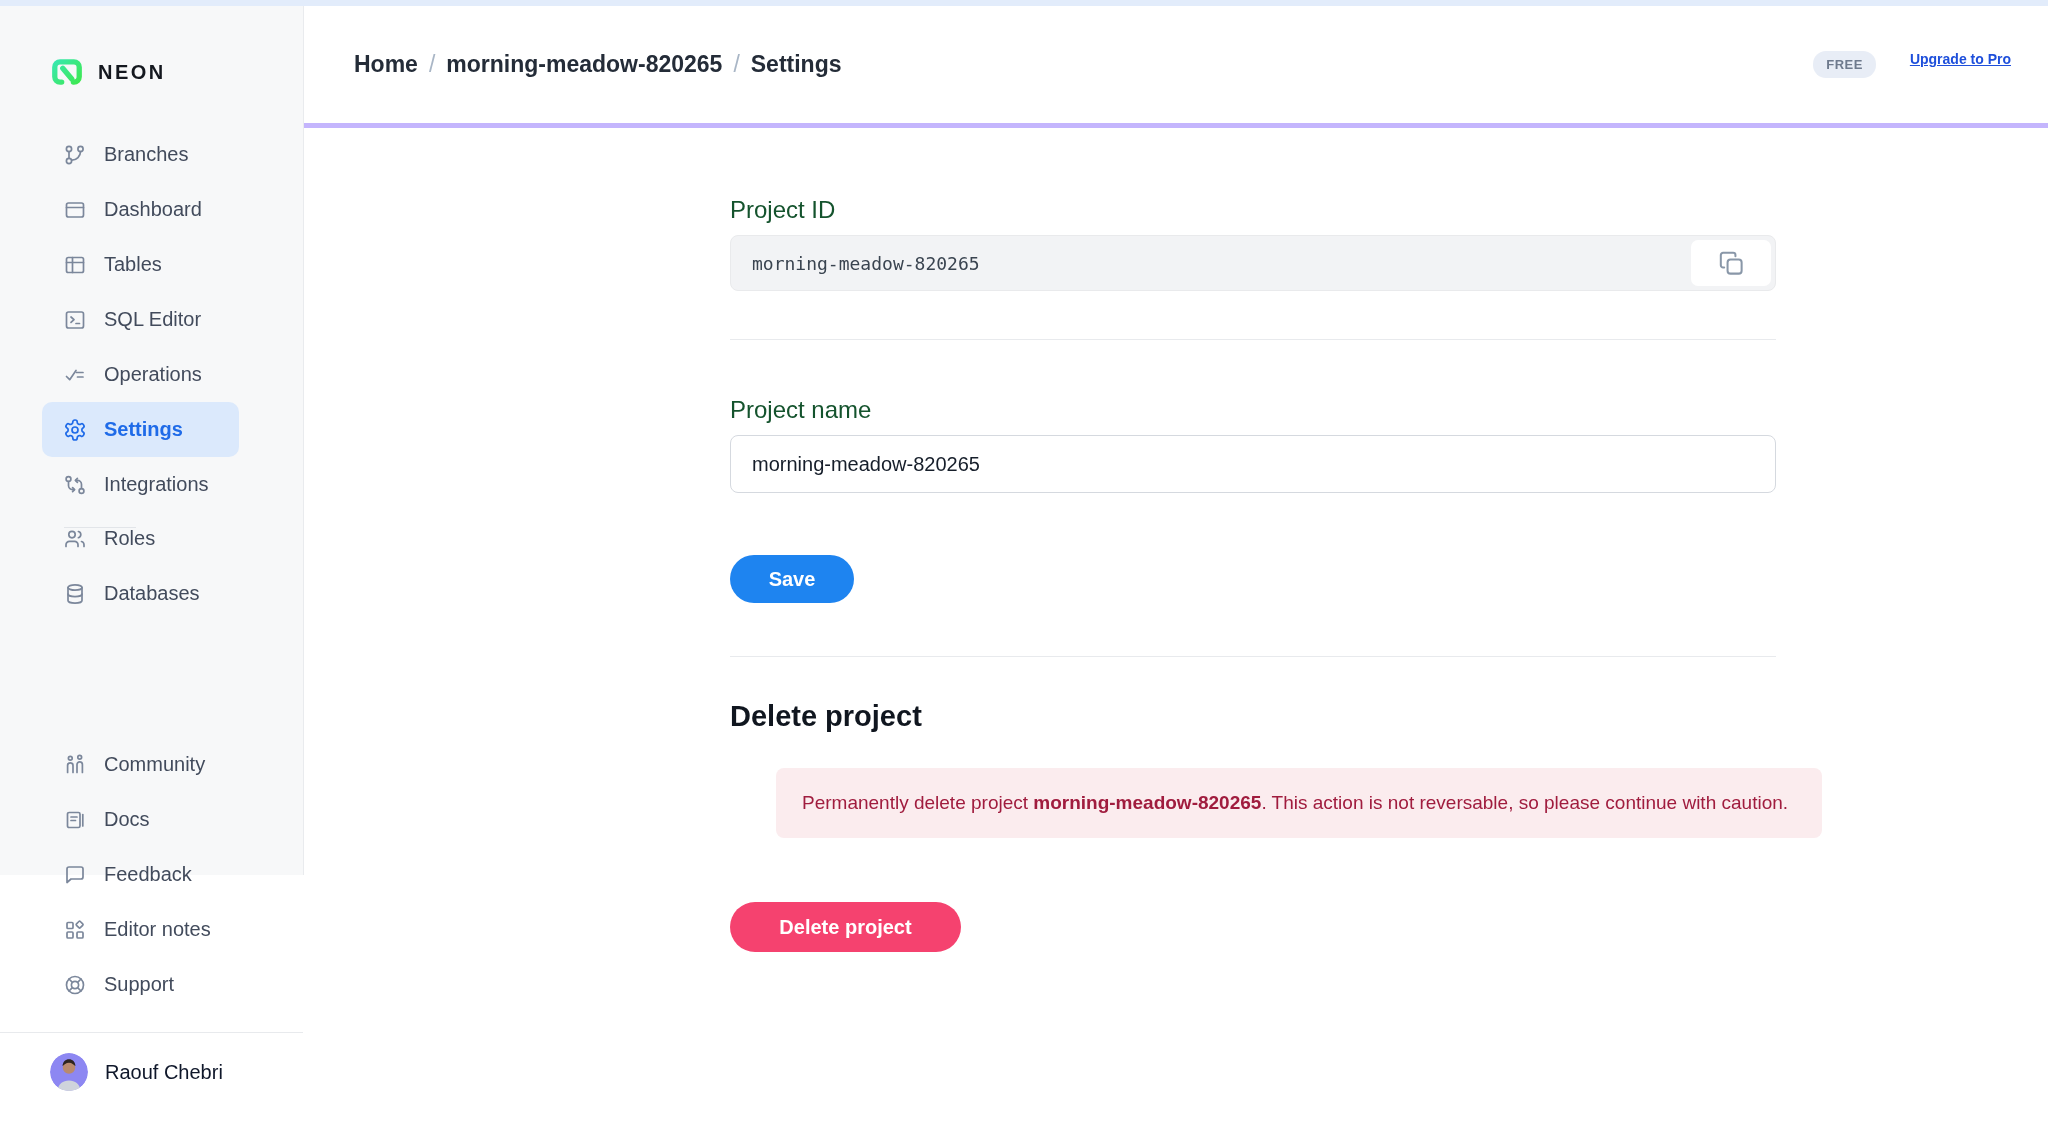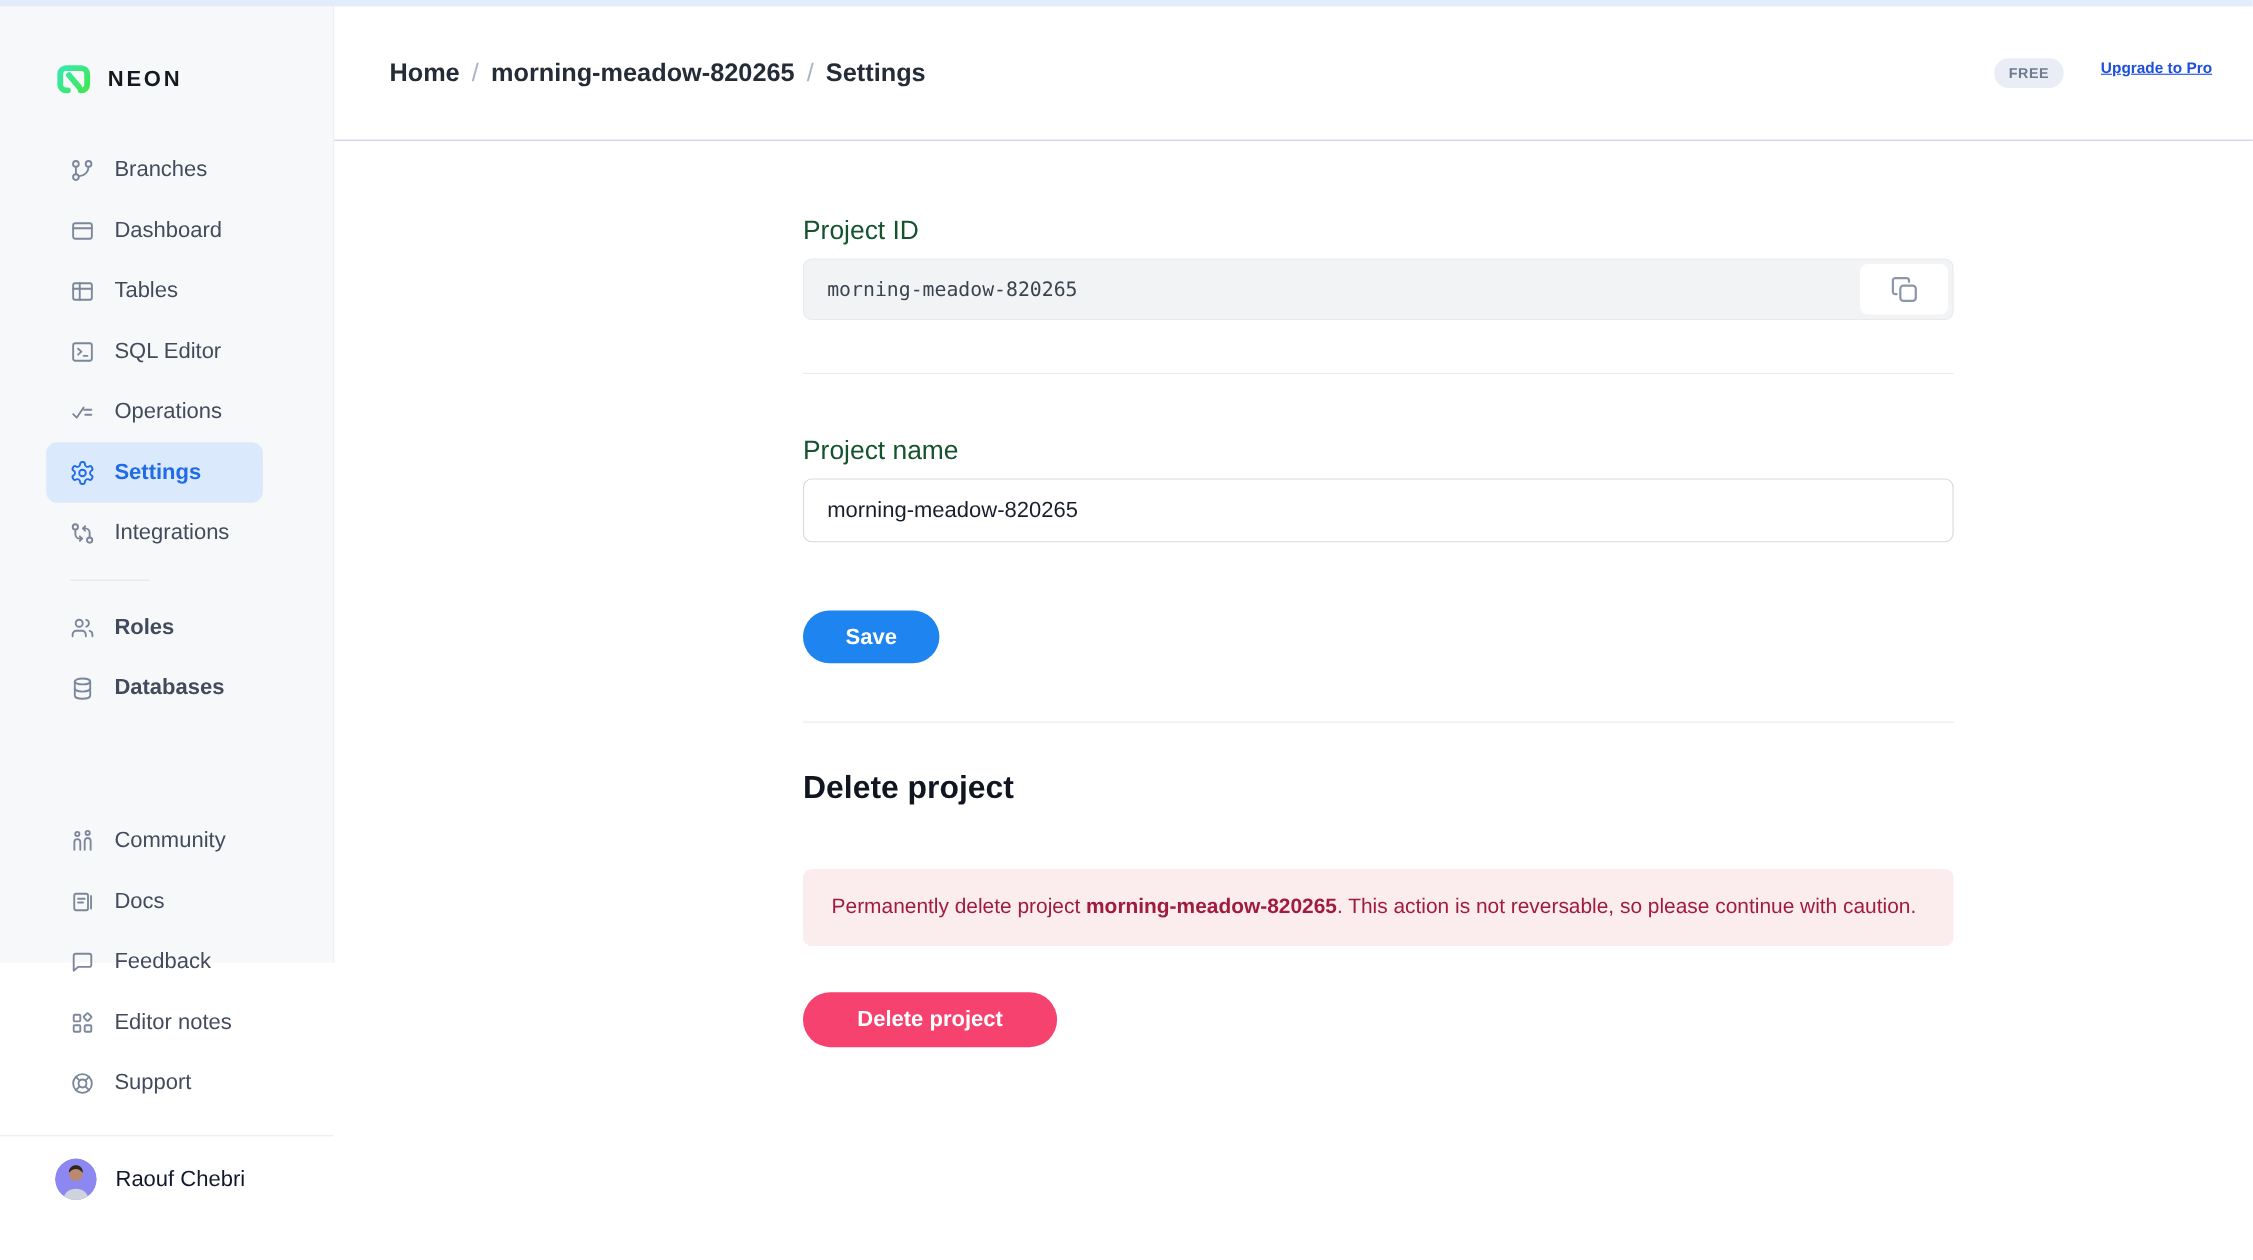--- a/index.html
+++ b/index.html
@@ -12,38 +12,38 @@
 
   
   .sidebar { position:absolute; left:0; top:6px; bottom:0; width:304px;
              background:#f7f8f9; border-right:1px solid #e9ebee; }
   .logo-row { position:absolute; top:49px; left:50px; display:flex; align-items:center; gap:14px; }
   .logo-mark { width:34px; height:34px; display:block; }
   .brand-text { font-size:20px; font-weight:800; letter-spacing:2.5px; color:#14181f; }
 
   .nav { position:absolute; left:42px; right:64px; }
   .nav-primary   { top:121px; }
-  .nav-secondary { top:537px;font-weight:bold; }
+  .nav-secondary { top:505px; }
   .nav-tertiary  { top:731px; }
   .nav-item { height:55px; display:flex; align-items:center; gap:17px; padding-left:21px;
               border-radius:10px; color:#424b5c; font-size:20px; cursor:pointer; }
   .nav-item .nicon { width:24px; height:24px; flex:0 0 24px; color:#7b879b; display:block; }
   .nav-item.active { background:#dbe9fc; color:#1f6be8; font-weight:600; }
   .nav-item.active .nicon { color:#1f6be8; }
 
   .nav-divider-short { position:absolute; top:521px; left:64px; width:72px; height:1px; background:#e2e5e9; }
   .sidebar-bottom-divider { position:absolute; top:1026px; left:0; width:100%; height:1px; background:#e8eaed; }
 
   .user-row { position:absolute; top:1047px; left:50px; display:flex; align-items:center; gap:17px; cursor:pointer; }
   .avatar { width:38px; height:38px; border-radius:50%; overflow:hidden; display:block; }
   .user-name { font-size:20px; color:#0f172a; font-weight:500; }
 
   
   .main-header { position:absolute; left:304px; right:0; top:6px; height:122px;
-                 border-bottom:1px solid #c4b5fd; display:flex; align-items:center;
+                 border-bottom:5px solid #c4b5fd; display:flex; align-items:center;
                  padding:0 37px 0 50px; background:#fff; }
   .breadcrumb { display:flex; align-items:center; gap:11px; font-size:23px; font-weight:600; color:#242c38; }
   .breadcrumb .crumb { cursor:pointer; }
   .breadcrumb .sep { color:#a9b6c6; font-weight:400; }
   .header-right { margin-left:auto; display:flex; align-items:flex-start; gap:34px; }
   .plan-badge { background:#e8edf6; color:#6e7a8d; font-size:13px; font-weight:700;
                 letter-spacing:.5px; padding:6px 13px; border-radius:13px; }
   .upgrade-link { color:#1e4fdb; font-size:14px; font-weight:700; text-decoration:underline; cursor:pointer; }
 
   
@@ -67,22 +67,22 @@
                 font-family:"Liberation Sans","DejaVu Sans",sans-serif;
                 font-size:20px; color:#161e2a; padding:0 21px; background:#fff; outline:none; }
 
   .btn { border:none; cursor:pointer; color:#fff; font-weight:700; font-size:20px;
          font-family:"Liberation Sans","DejaVu Sans",sans-serif; }
   .save-btn { top:427px; height:48px; width:124px; border-radius:24px; background:#1e84f0; }
   .delete-btn { top:774px; height:50px; width:231px; border-radius:25px; background:#f5426f; }
 
   .delete-heading { top:572px; font-size:29px; font-weight:700; color:#10161f; }
 
-  .warning-box { top:662px; background:#fbecee; border-radius:8px; padding:20px 26px;
-                 font-size:19px; line-height:30px; color:#a01c3e; }
+  .warning-box { top:640px; background:#fbecee; border-radius:8px; padding:20px 26px;
+                 font-size:19px; line-height:30px; color:#a01c3e;margin-left:46px; }
   .warning-box b { font-weight:700; }
 </style>
 </head>
 <body>
 
 <div class="page">
   <div class="topstrip"></div>
 
   <aside class="sidebar">
     <div class="logo-row">

